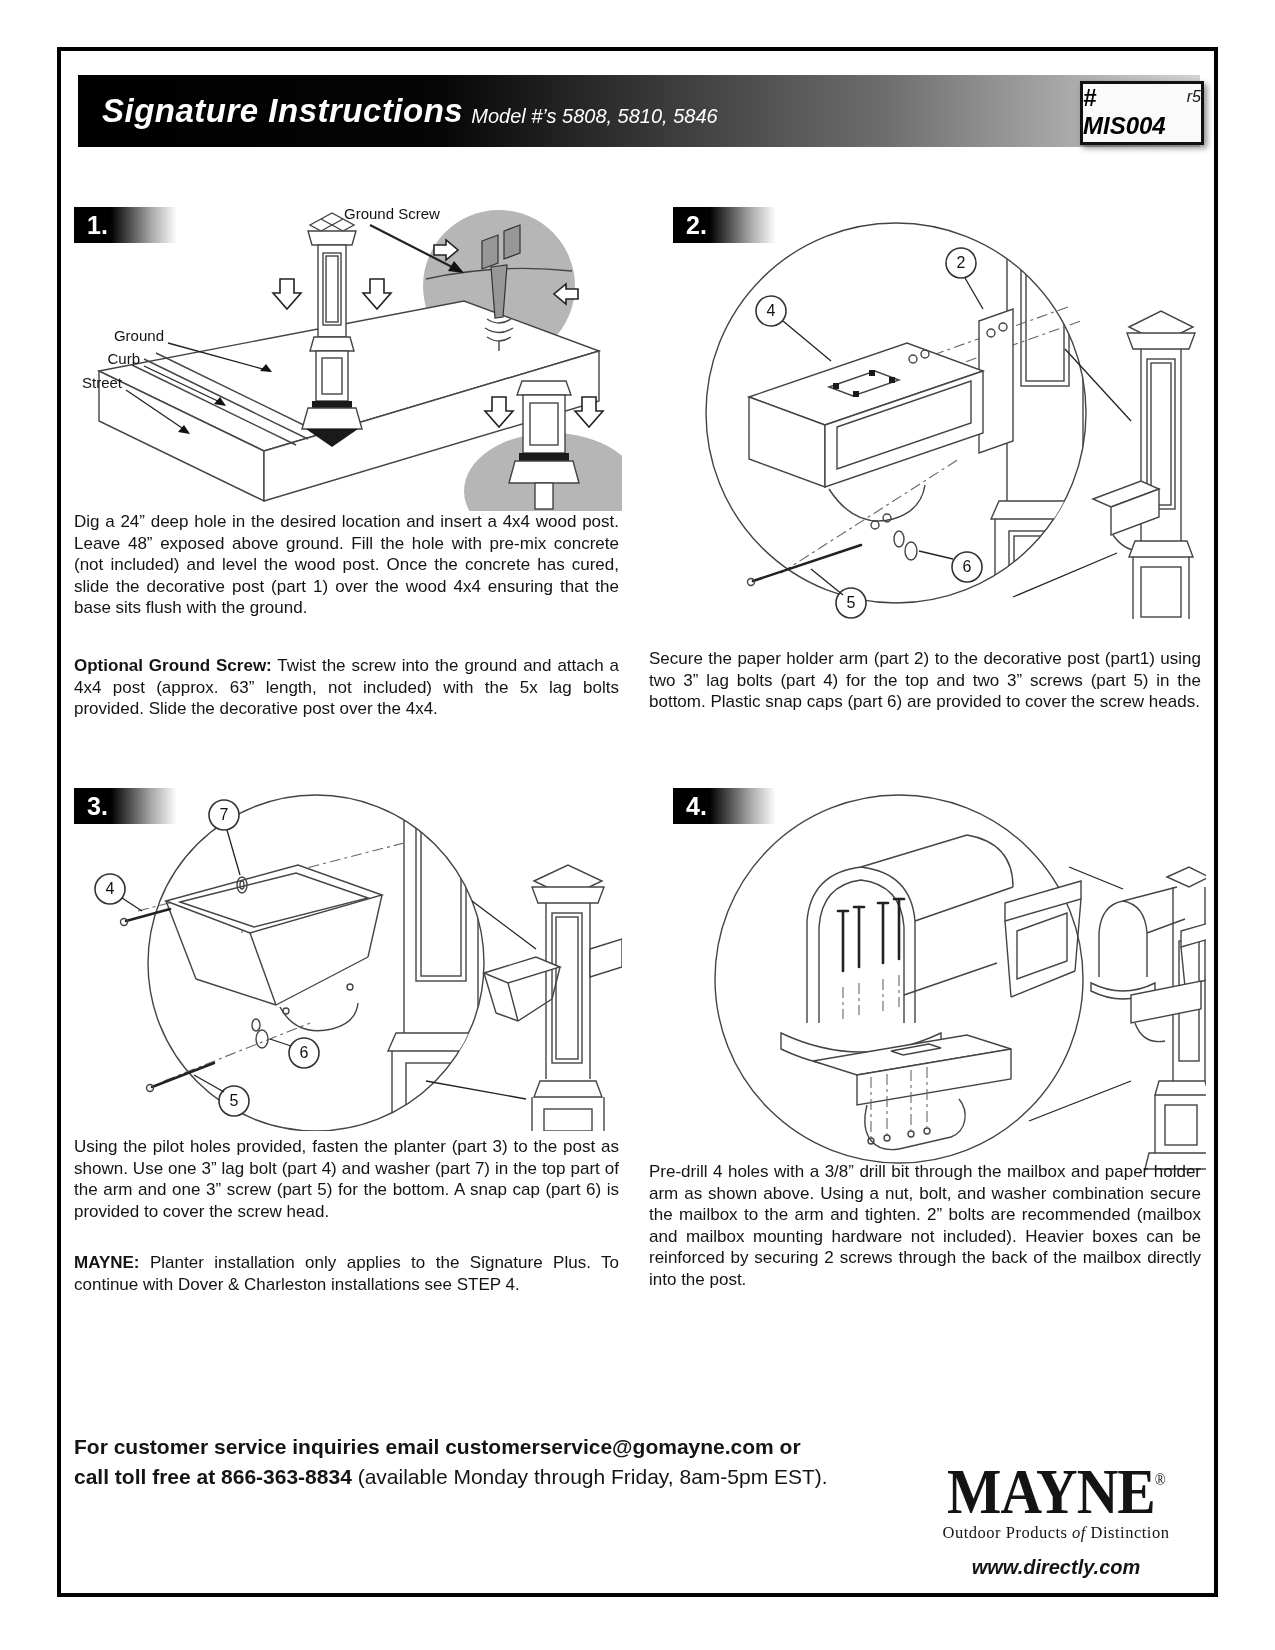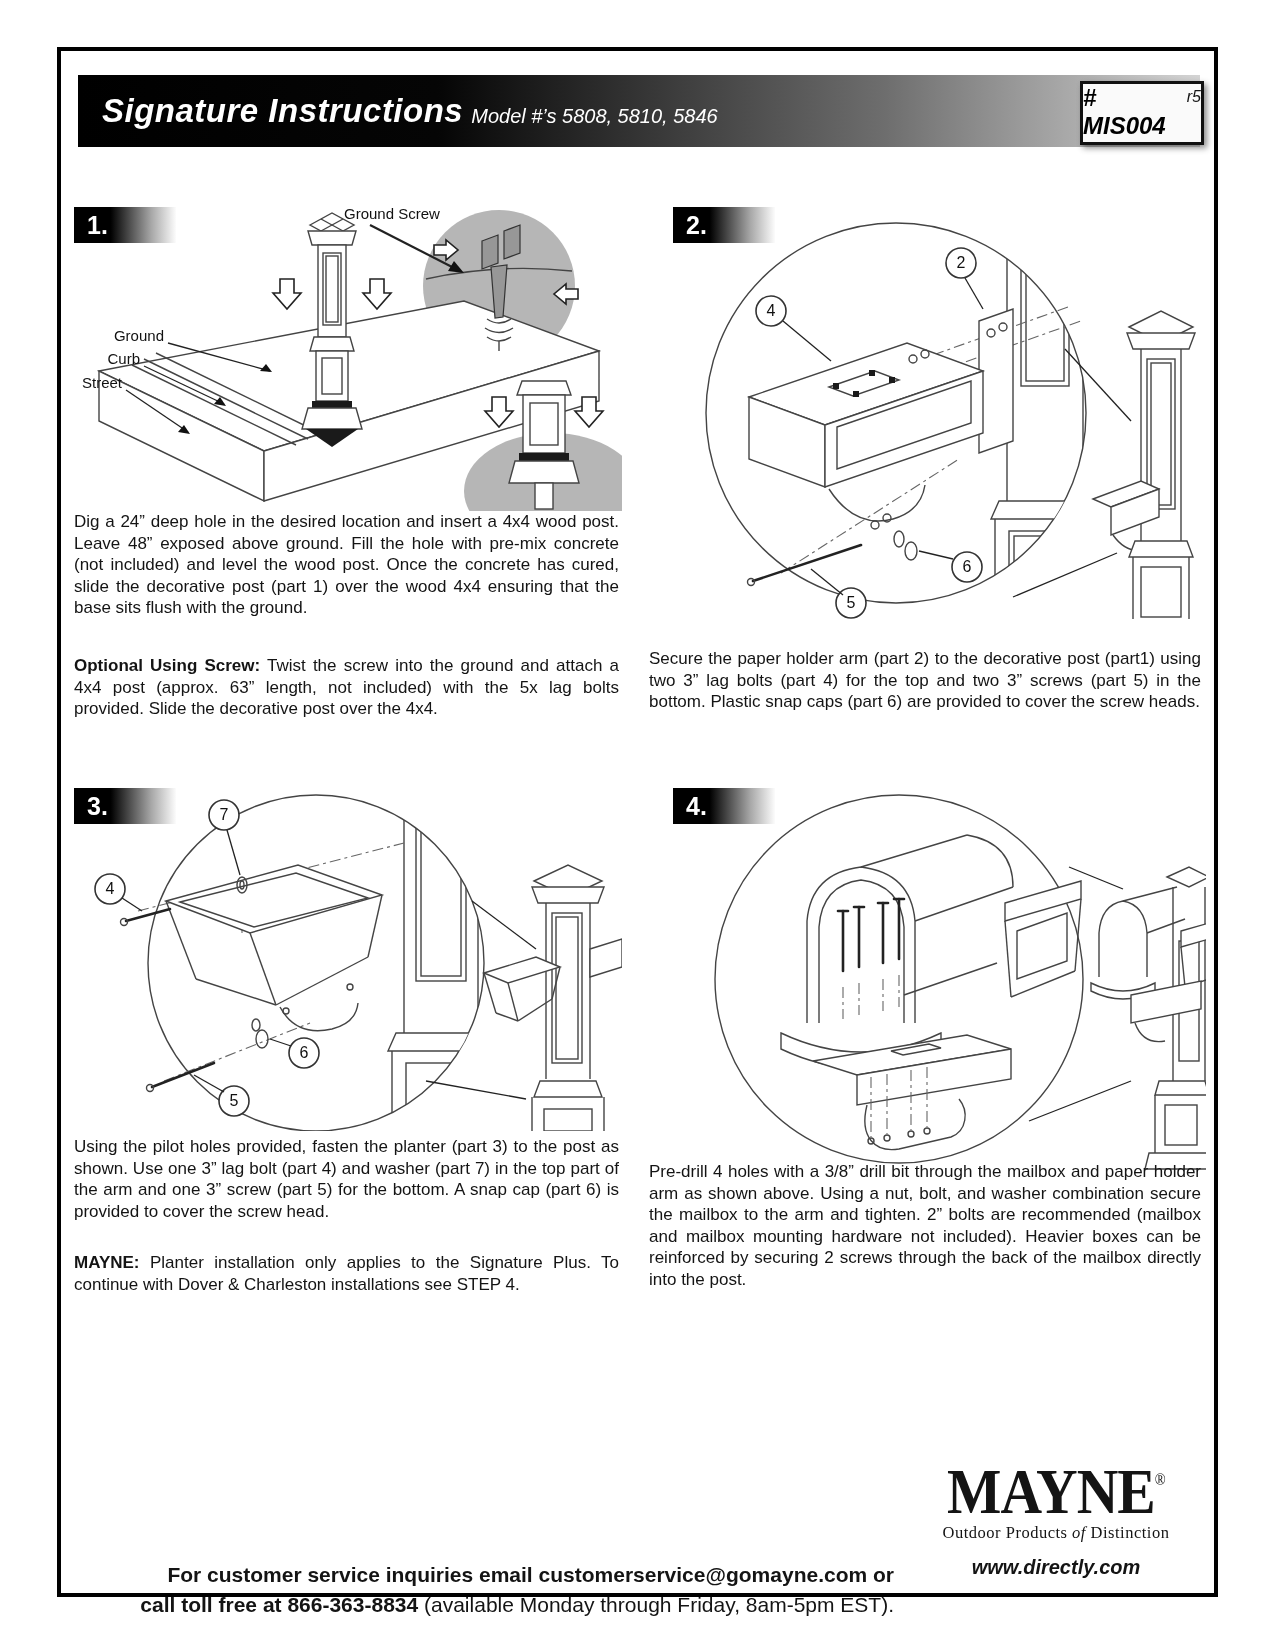--- a/index.html
+++ b/index.html
@@ -15,21 +15,21 @@
       border:3px solid #111;box-shadow:3px 3px 6px rgba(0,0,0,.45);
       display:flex;align-items:flex-start;justify-content:center;}
   .doc-num{font-size:24px;font-weight:bold;font-style:italic;color:#000;}
   .doc-rev{font-size:16px;font-style:italic;margin-left:20px;margin-top:4px;}
   .step-badge{position:absolute;width:102px;height:36px;line-height:36px;
       background:linear-gradient(90deg,#000 0%,#000 36%,#a8a8a8 76%,#fcfcfc 100%);
       color:#fff;font-size:25px;font-weight:bold;padding-left:13px;box-sizing:border-box;z-index:5;}
   .illus{position:absolute;}
   .para{position:absolute;font-size:17px;line-height:21.5px;text-align:justify;margin:0;}
   .para b{font-weight:bold;}
-  .footer-text{position:absolute;left:13px;top:1509px;width:820px;font-size:21px;line-height:30px;text-align:right;}
+  .footer-text{position:absolute;left:13px;top:1381px;width:820px;font-size:21px;line-height:30px;}
   .fb{font-weight:bold;}
   .logo{position:absolute;left:845px;top:1398px;width:300px;text-align:center;}
   .mayne{font-family:"Liberation Serif",serif;font-size:64px;font-weight:bold;line-height:62px;
       letter-spacing:-1px;transform:scaleX(.9);transform-origin:center;white-space:nowrap;}
   .mayne sup{font-size:16px;vertical-align:28px;font-weight:normal;}
   .tagline{font-family:"Liberation Serif",serif;font-size:16.5px;margin-top:0px;letter-spacing:.5px;text-align:center;}
   .tag-of{font-style:italic;}
   .site{font-size:20px;font-weight:bold;font-style:italic;margin-top:13px;}
   svg .ln{stroke:#444;stroke-width:1.4;fill:none;}
   svg .face{stroke:#444;stroke-width:1.4;fill:#fff;}
@@ -120,21 +120,21 @@
       <rect class="face" x="449" y="194" width="42" height="58"></rect>
       <rect class="ln" x="456" y="202" width="28" height="42"></rect>
       <rect class="dark" x="445" y="252" width="50" height="8"></rect>
       <polygon class="face" points="441,260 499,260 505,282 435,282"></polygon>
       <rect class="face" x="461" y="282" width="18" height="26"></rect>
       <path class="warr" d="M418,196 h14 v14 h7 l-14,16 -14,-16 h7 z"></path>
       <path class="warr" d="M508,196 h14 v14 h7 l-14,16 -14,-16 h7 z"></path>
     </g>
   </svg>
   <p class="para" style="left:13px;top:460px;width:545px;">Dig a 24” deep hole in the desired location and insert a 4x4 wood post.  Leave 48” exposed above ground. Fill the hole with pre-mix concrete (not included) and level the wood post. Once the concrete has cured, slide the decorative post (part 1) over the wood 4x4 ensuring that the base sits flush with the ground.</p>
-  <p class="para" style="left:13px;top:604px;width:545px;"><b>Optional Using Screw:</b><span> Twist the screw into the ground and attach a 4x4 post (approx. 63” length, not included) with the 5x lag bolts provided.  Slide the decorative post over the 4x4.</span></p>
+  <p class="para" style="left:13px;top:604px;width:545px;"><b>Optional Ground Screw:</b><span> Twist the screw into the ground and attach a 4x4 post (approx. 63” length, not included) with the 5x lag bolts provided.  Slide the decorative post over the 4x4.</span></p>
 
   <div class="step-badge" style="left:612px;top:156px;">2.</div>
   <svg class="illus" style="left:600px;top:150px;" width="545" height="420" viewBox="0 0 545 420">
     <defs>
           <clipPath id="c2">
             <circle cx="235" cy="212" r="190"></circle>
           </clipPath>
         </defs>
     <circle class="ln" cx="235" cy="212" r="190"></circle>
     <g clip-path="url(#c2)">

